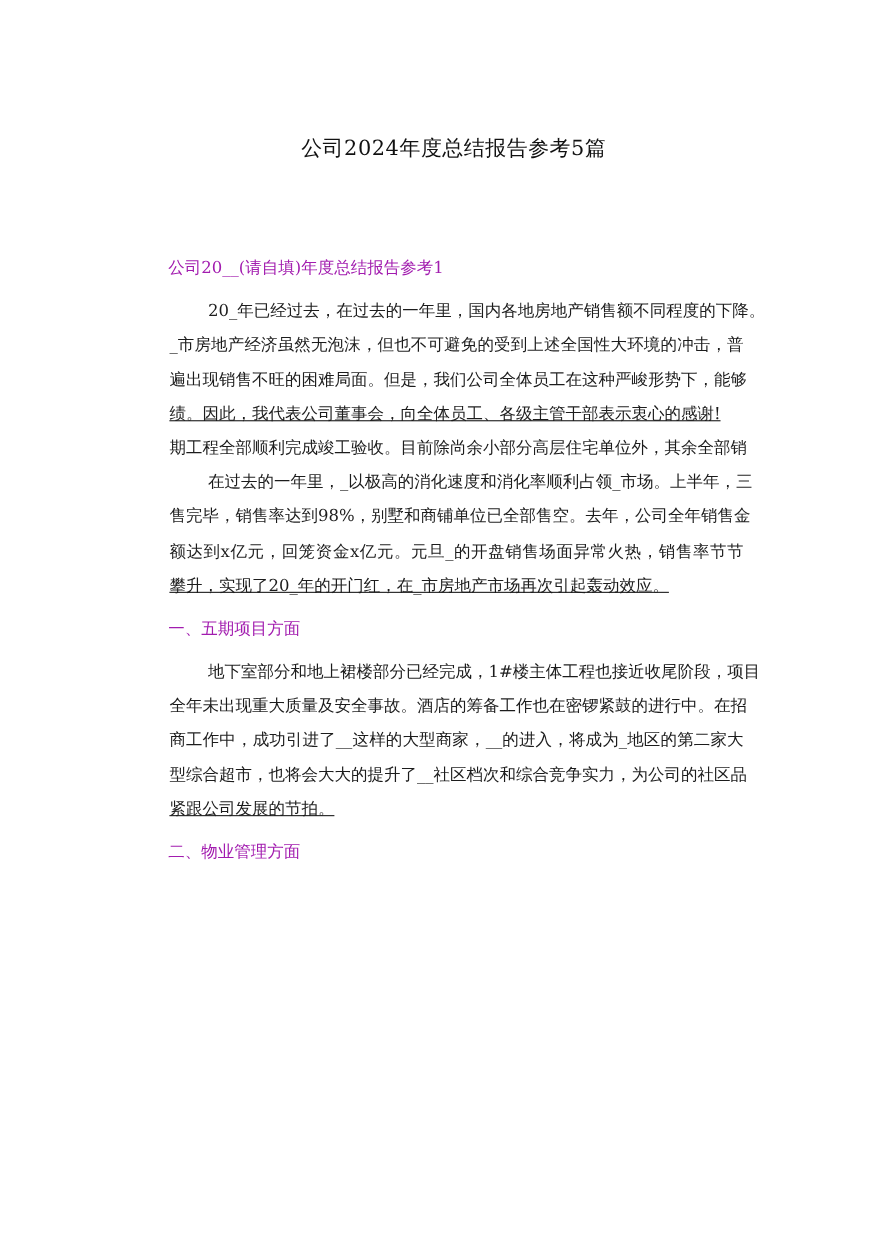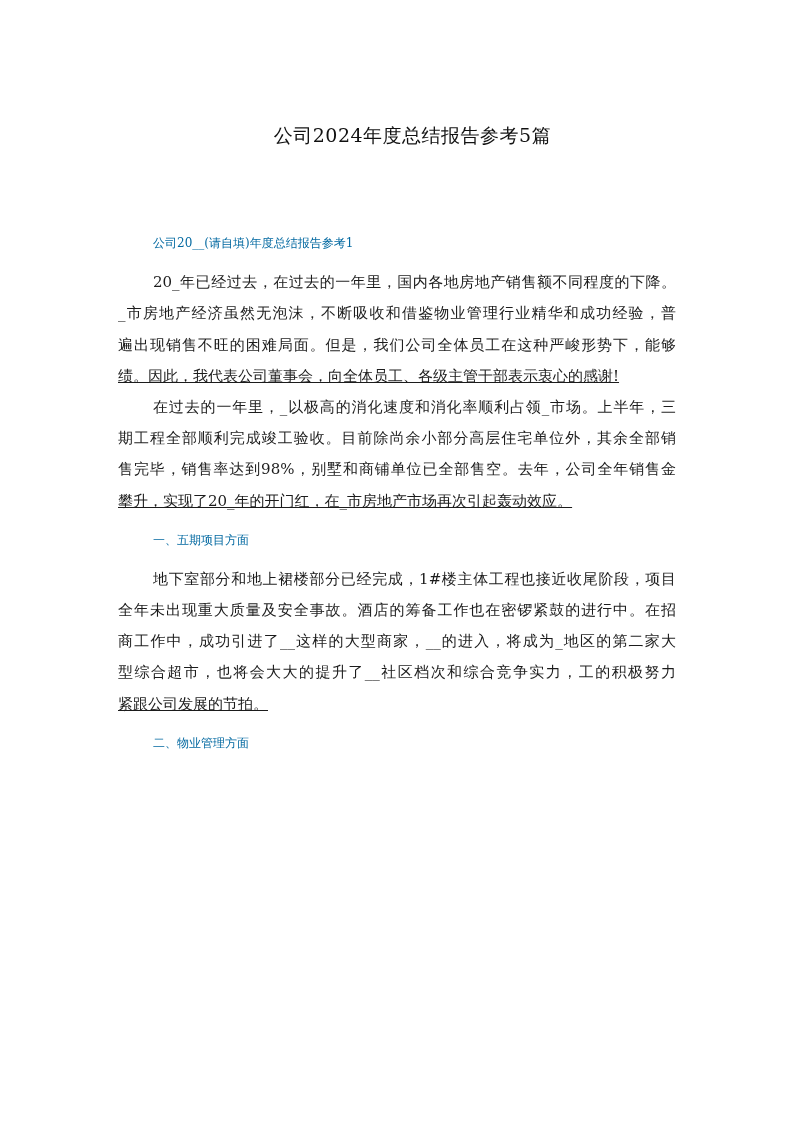--- a/index.html
+++ b/index.html
@@ -42,75 +42,77 @@
       width: 558px;
     }
     .line {
       height: 31.2px;
       line-height: 31.2px;
       font-size: 15px;
       white-space: nowrap;
       text-align: justify;
       text-align-last: justify;
       color: #1c1c1c;
+      margin-left: 36px;
     }
     .line.indent {
       padding-left: 35px;
     }
     .line.last {
       text-align-last: left;
       text-decoration: underline;
     }
     .gap {
       height: 8px;
     }
     .heading {
       height: 31.2px;
       line-height: 31.2px;
-      font-size: 12px;
+      font-size: 15px;
       padding-left: 35px;
       white-space: nowrap;
-      color: #0369a1;
+      color: #a21caf;
     }
   </style>
 </head>
 <body>
 
 <div class="page">
 
   <div class="doc-title">公司2024年度总结报告参考5篇</div>
 
   <div class="body">
 
     <div class="heading">公司20__(请自填)年度总结报告参考1</div>
     <div class="gap"></div>
 
     <div>
       <div class="line indent">20_年已经过去，在过去的一年里，国内各地房地产销售额不同程度的下降。</div>
-      <div class="line">_市房地产经济虽然无泡沫，不断吸收和借鉴物业管理行业精华和成功经验，普</div>
+      <div class="line">_市房地产经济虽然无泡沫，但也不可避免的受到上述全国性大环境的冲击，普</div>
       <div class="line">遍出现销售不旺的困难局面。但是，我们公司全体员工在这种严峻形势下，能够</div>
       <div class="line last">绩。因此，我代表公司董事会，向全体员工、各级主管干部表示衷心的感谢!</div>
     </div>
 
     <div>
+      <div class="line">期工程全部顺利完成竣工验收。目前除尚余小部分高层住宅单位外，其余全部销</div>
       <div class="line indent">在过去的一年里，_以极高的消化速度和消化率顺利占领_市场。上半年，三</div>
-      <div class="line">期工程全部顺利完成竣工验收。目前除尚余小部分高层住宅单位外，其余全部销</div>
       <div class="line">售完毕，销售率达到98%，别墅和商铺单位已全部售空。去年，公司全年销售金</div>
+      <div class="line">额达到x亿元，回笼资金x亿元。元旦_的开盘销售场面异常火热，销售率节节</div>
       <div class="line last">攀升，实现了20_年的开门红，在_市房地产市场再次引起轰动效应。</div>
     </div>
 
     <div class="gap"></div>
     <div class="heading">一、五期项目方面</div>
     <div class="gap"></div>
 
     <div>
       <div class="line indent">地下室部分和地上裙楼部分已经完成，1#楼主体工程也接近收尾阶段，项目</div>
       <div class="line">全年未出现重大质量及安全事故。酒店的筹备工作也在密锣紧鼓的进行中。在招</div>
       <div class="line">商工作中，成功引进了__这样的大型商家，__的进入，将成为_地区的第二家大</div>
-      <div class="line">型综合超市，也将会大大的提升了__社区档次和综合竞争实力，工的积极努力</div>
+      <div class="line">型综合超市，也将会大大的提升了__社区档次和综合竞争实力，为公司的社区品</div>
       <div class="line last">紧跟公司发展的节拍。</div>
     </div>
 
     <div class="gap"></div>
     <div class="heading">二、物业管理方面</div>
     <div class="gap"></div>
 
 
   </div>
 </div>

